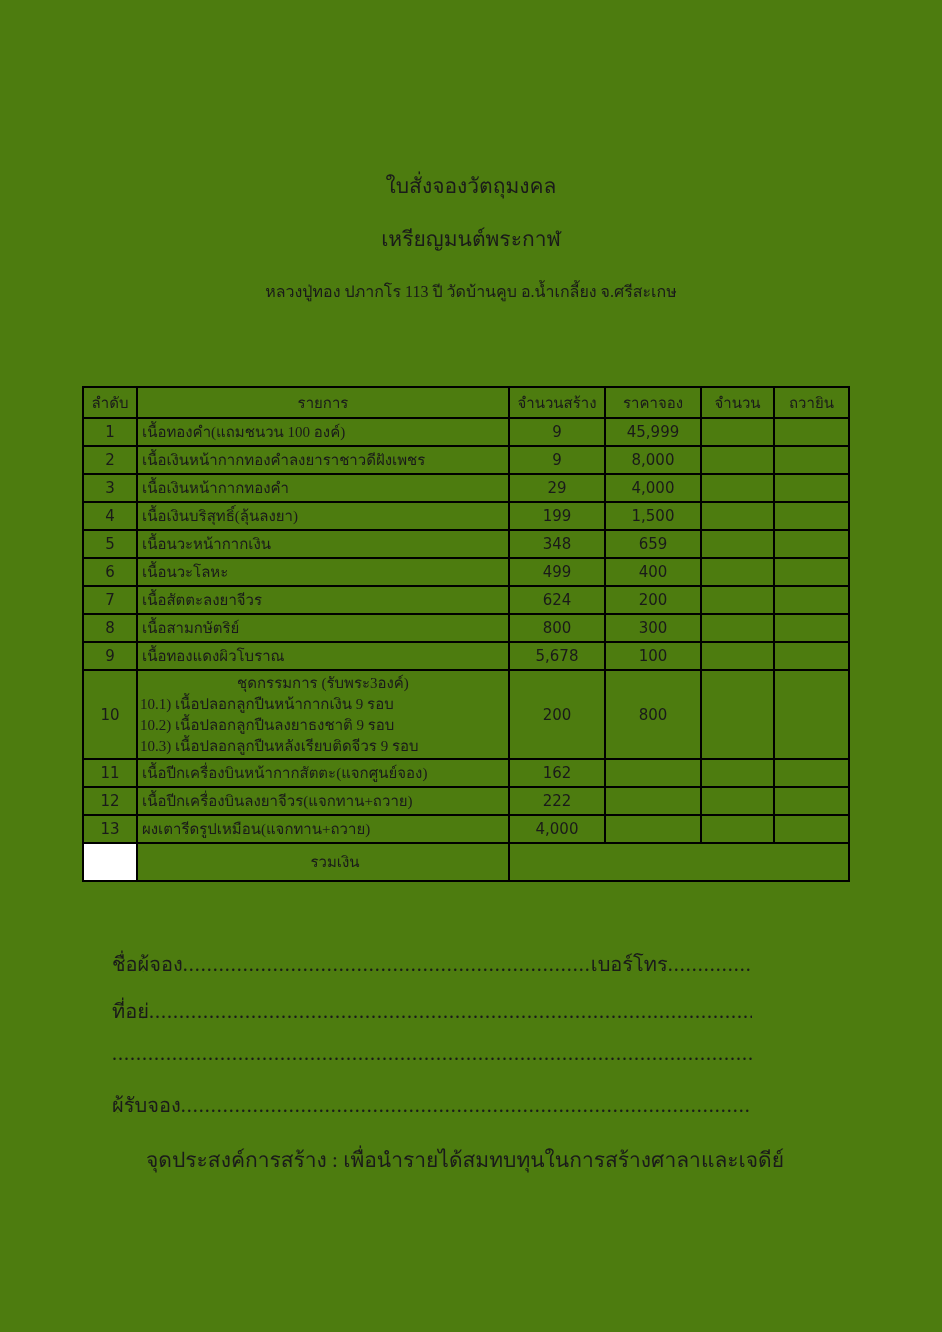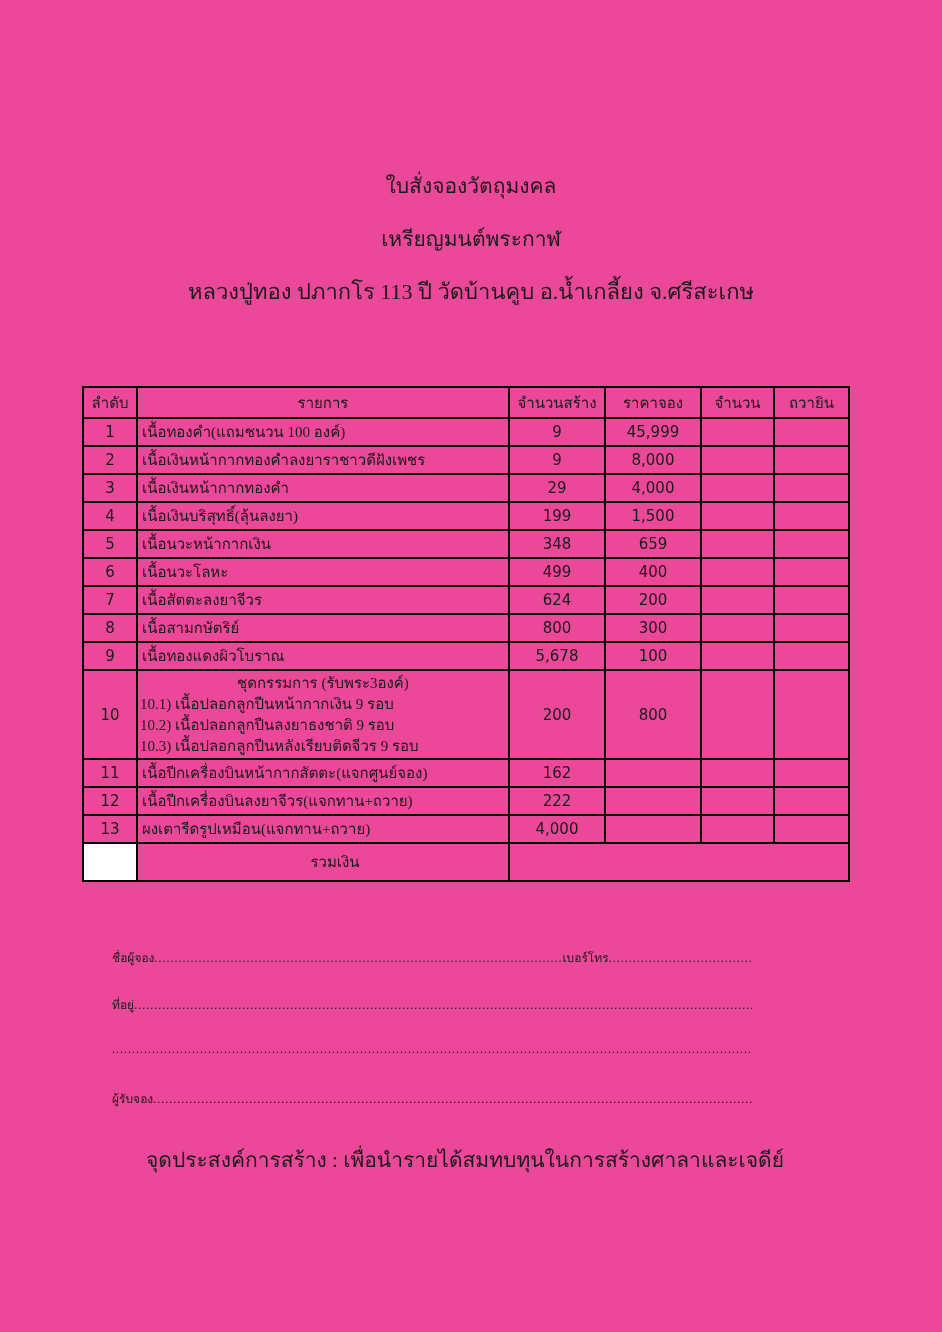--- a/index.html
+++ b/index.html
@@ -1,27 +1,27 @@
 <!DOCTYPE html>
 <html><head>
 <meta charset="utf-8">
 <style>
   * { margin:0; padding:0; box-sizing:border-box; }
   html,body { background:#fff; }
   .page {
     position:relative;
     width:942px; height:1332px;
-    background:#ec4899;
+    background:#4d7c0f;
     color:#111;
     font-family:"Liberation Serif", serif;
     overflow:hidden;
   }
   .headings { padding-top:172px; text-align:center; }
   .h-line { font-size:21px; line-height:28px; margin-bottom:25px; color:#1a1a1a; }
-  .h-line.sub3 { font-size:22px;font-family:Liberation Serif, serif; }
+  .h-line.sub3 { font-size:16px;font-family:Liberation Serif, serif; }
 
   table.order {
     border-collapse:collapse;
     table-layout:fixed;
     width:766px;
     margin:80px 0 0 82px;
   }
   table.order td, table.order th {
     border:2px solid #000;
     font-weight:normal;
@@ -39,21 +39,21 @@
   tr.short td { height:24px; }
   tr.group td { height:89px; }
   td.group-no { vertical-align:top; padding-top:3px; }
   .group-title { text-align:center; line-height:21px; }
   .group-line { text-align:left; line-height:21px; margin-left:-2px; }
   tr.total td { height:38px;padding-left:28px; }
   td.ghost { border:none; background:#fff; }
   td.total-label { text-align:center; font-size:16px; }
   td.merged {}
 
-  .sig-block { width:640px; margin:66px 0 0 112px; font-size:12px; color:#1a1a1a; }
+  .sig-block { width:640px; margin:66px 0 0 112px; font-size:20px; color:#1a1a1a; }
   .sig-line { display:flex; align-items:baseline; height:24px; margin-bottom:23px; overflow:hidden; }
   .sig-label { white-space:nowrap; flex:0 0 auto; }
   .dotfill { flex:1 1 auto; overflow:hidden; white-space:nowrap; letter-spacing:1px; }
   .dots-wide { flex:0 0 408px; }
   .purpose { width:766px; margin:30px 0 0 82px; text-align:center; font-size:21px; color:#1a1a1a; }
 </style>
 </head>
 <body>
 
 <div class="page">

